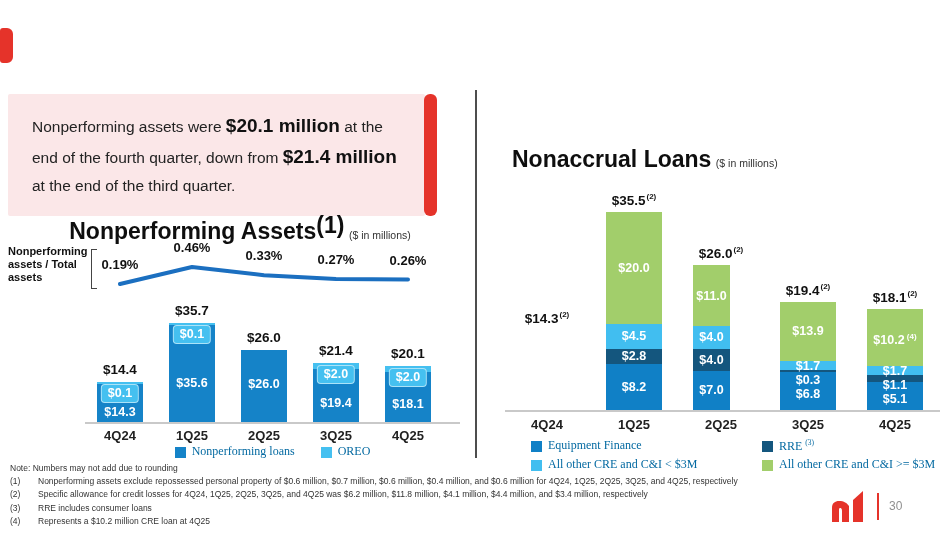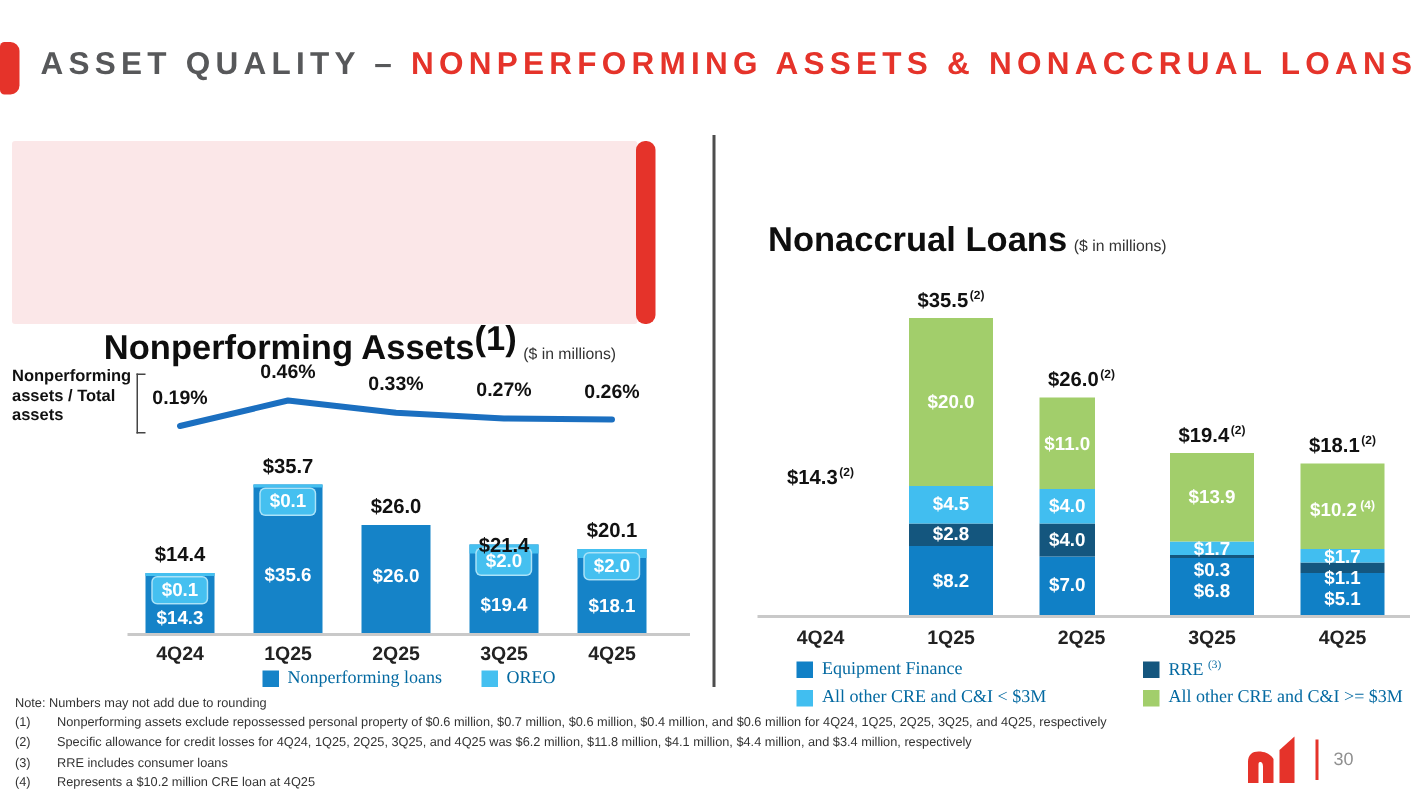--- a/index.html
+++ b/index.html
@@ -58,24 +58,28 @@
   .footer-divider{position:absolute;left:877px;top:493px;width:2px;height:27px;background:#E5332A;}
   .page-number{position:absolute;left:889px;top:499px;font-size:12px;color:#909090;}
   .logo{position:absolute;left:829px;top:489px;}
 </style>
 </head>
 <body>
 
 <div class="slide">
 
   <div class="hdr-accent"></div>
-  <div class="hdr-title"><span>ASSET QUALITY – </span><span class="red">NONPERFORMING ASSETS &amp; NONACCRUAL LOANS</span></div>
 
   <div class="callout"></div>
   <div class="callout-accent"></div>
+  <div class="callout-text">
+    <div><span>Nonperforming assets were </span><b>$20.1 million</b><span> at the</span></div>
+    <div><span>end of the fourth quarter, down from </span><b>$21.4 million</b></div>
+    <div>at the end of the third quarter.</div>
+  </div>
 
   <div class="vdivider"></div>
 
   <div class="np-title"><span class="chart-title">Nonperforming Assets</span><sup class="chart-title">(1)</sup><span> </span><span class="chart-sub">($ in millions)</span></div>
 
   <div class="ratio-label">Nonperforming assets / Total assets</div>
   <div class="ratio-bracket"></div>
 
   <div class="np-area" id="np-area">
       <div class="axis-line" style="top: 194px;"></div>
@@ -96,21 +100,21 @@
       <div class="bar" style="left: 156px; top: 122px; width: 46px; height: 72px; background: rgb(21, 131, 200);">
         <div class="seg-label" style="top: 27px;">$26.0</div>
       </div>
       <div class="total-label" style="left: 139px; top: 102px; width: 80px;">$26.0</div>
       <div class="cat-label" style="left: 149px; top: 200px; width: 60px;">2Q25</div>
       <div class="bar" style="left: 228px; top: 135px; width: 46px; height: 59px; background: rgb(21, 131, 200);">
         <div class="bar-seg" style="top: 0px; height: 5.56px; background: rgb(69, 192, 240);"></div>
         <div class="oreo-box">$2.0</div>
         <div class="seg-label" style="top: 32.5px;">$19.4</div>
       </div>
-      <div class="total-label" style="left: 211px; top: 115px; width: 80px; margin-top: 13px;">$21.4</div>
+      <div class="total-label" style="left: 211px; top: 115px; width: 80px;">$21.4</div>
       <div class="cat-label" style="left: 221px; top: 200px; width: 60px;">3Q25</div>
       <div class="bar" style="left: 300px; top: 138px; width: 46px; height: 56px; background: rgb(21, 131, 200);">
         <div class="bar-seg" style="top: 0px; height: 5.56px; background: rgb(69, 192, 240);"></div>
         <div class="oreo-box">$2.0</div>
         <div class="seg-label" style="top: 31px;">$18.1</div>
       </div>
       <div class="total-label" style="left: 283px; top: 118px; width: 80px;">$20.1</div>
       <div class="cat-label" style="left: 293px; top: 200px; width: 60px;">4Q25</div>
       <svg width="375" height="225" class="ratio-svg">
         <polyline points="35,56.0 107,39.0 179,47.2 251,51.0 323,51.6" fill="none" stroke="#1B6FC0" stroke-width="4" stroke-linecap="round" stroke-linejoin="round"></polyline>

